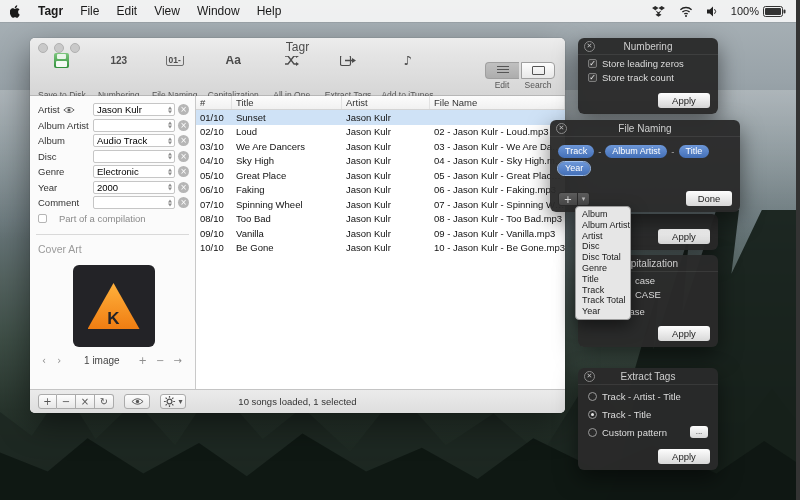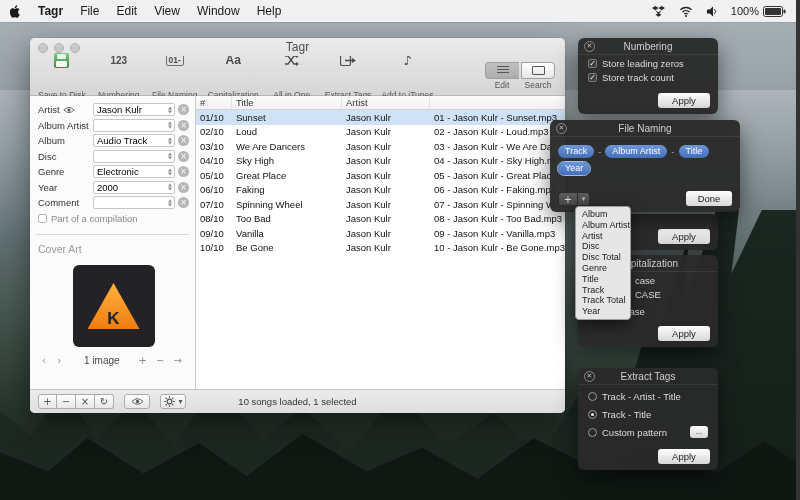--- a/index.html
+++ b/index.html
@@ -57,21 +57,21 @@
   .sidepanel{width:166px;border-right:1px solid #c9c9c9;background:#fbfbfb;padding:7px 6px 0 8px;flex:none;position:relative;}
   .frow{display:flex;align-items:center;margin-bottom:2.5px;height:13px;}
   .flabel{width:55px;font-size:9.5px;color:#333;white-space:nowrap;overflow:hidden;display:flex;align-items:center;gap:3px;}
   .combo{flex:1;height:13px;background:#fff;border:1px solid #c6c6c6;border-radius:2px;position:relative;font-size:9.5px;color:#000;
     padding:0 10px 0 3px;line-height:12px;overflow:hidden;white-space:nowrap;}
   .carrows{position:absolute;right:2px;top:50%;transform:translateY(-50%);display:flex;flex-direction:column;gap:1px;}
   .carrows i{display:block;width:0;height:0;border-left:2.5px solid transparent;border-right:2.5px solid transparent;}
   .carrows i.up{border-bottom:3px solid #8a8a8a;}
   .carrows i.dn{border-top:3px solid #8a8a8a;}
   .clearbtn{width:11px;height:11px;border-radius:50%;background:#b6b6b6;color:#fff;font-size:8px;line-height:11px;text-align:center;margin-left:3px;flex:none;}
-  .comprow{display:flex;align-items:center;gap:4px;margin-top:4px;}
+  .comprow{display:flex;align-items:center;gap:12px;margin-top:4px;}
   .cb{width:9px;height:9px;border:1px solid #b5b5b5;border-radius:2px;background:#fff;flex:none;}
   .complabel{font-size:9.5px;color:#8a8a8a;}
   .sdivider{height:1px;background:#d9d9d9;margin:10px 0 8px -2px;}
   .coverhdr{font-size:10.5px;color:#9a9a9a;}
   .coverbox{width:82px;height:82px;margin:10px auto 8px;background:#232327;border-radius:6px;display:flex;align-items:center;justify-content:center;}
   .jklogo{width:52px;height:46px;background:linear-gradient(180deg,#ffb13c,#ef7d12);
     clip-path:polygon(50% 0,100% 100%,0 100%);display:flex;align-items:flex-end;justify-content:center;}
   .jklogo span{font-size:17px;font-weight:bold;color:#232327;line-height:20px;}
   .coverctl{display:flex;align-items:center;font-size:10px;color:#8d8d8d;padding:0 4px;}
   .coverctl .cnav{letter-spacing:4px;}
@@ -345,26 +345,26 @@
           <span class="covercount">1 image</span>
           <span class="coverbtns glyph">+ − →</span>
         </div>
       </div>
 
       <div class="tablearea">
         <div class="thead">
           <div>#</div>
           <div>Title</div>
           <div>Artist</div>
+          <div>File Name</div>
         </div>
         <div class="trow sel">
           <div>01/10</div>
             <div>Sunset</div>
             <div>Jason Kulr</div>
-            <div>01 - Jason Kulr - Sunset.mp3</div>
         </div>
         <div class="trow">
           <div>02/10</div>
             <div>Loud</div>
             <div>Jason Kulr</div>
             <div>02 - Jason Kulr - Loud.mp3</div>
         </div>
         <div class="trow">
           <div>03/10</div>
             <div>We Are Dancers</div>

